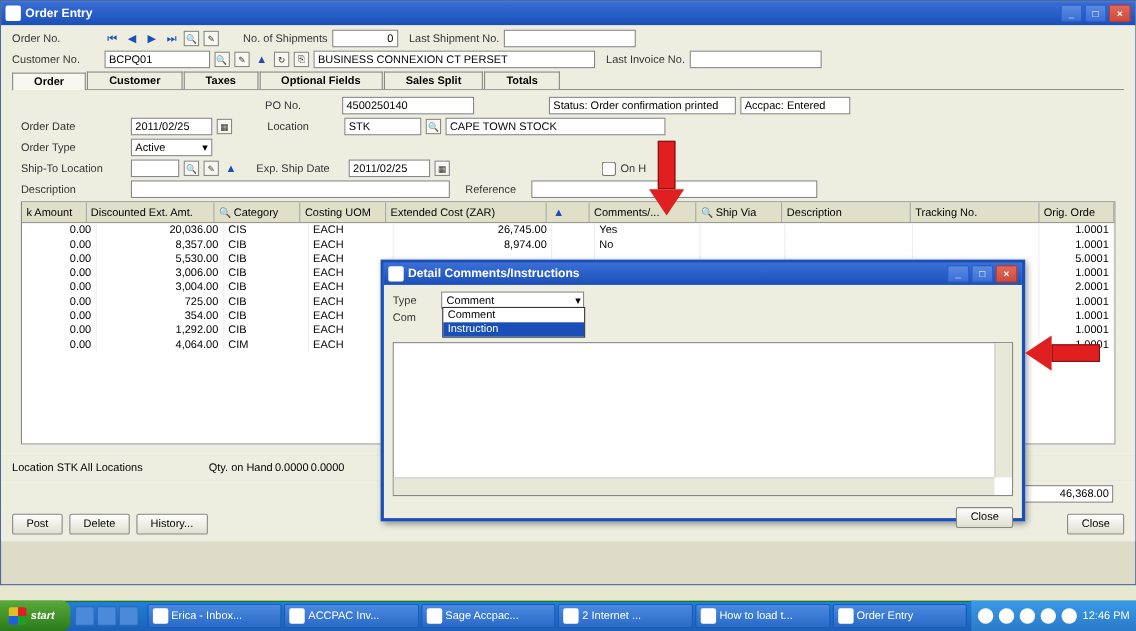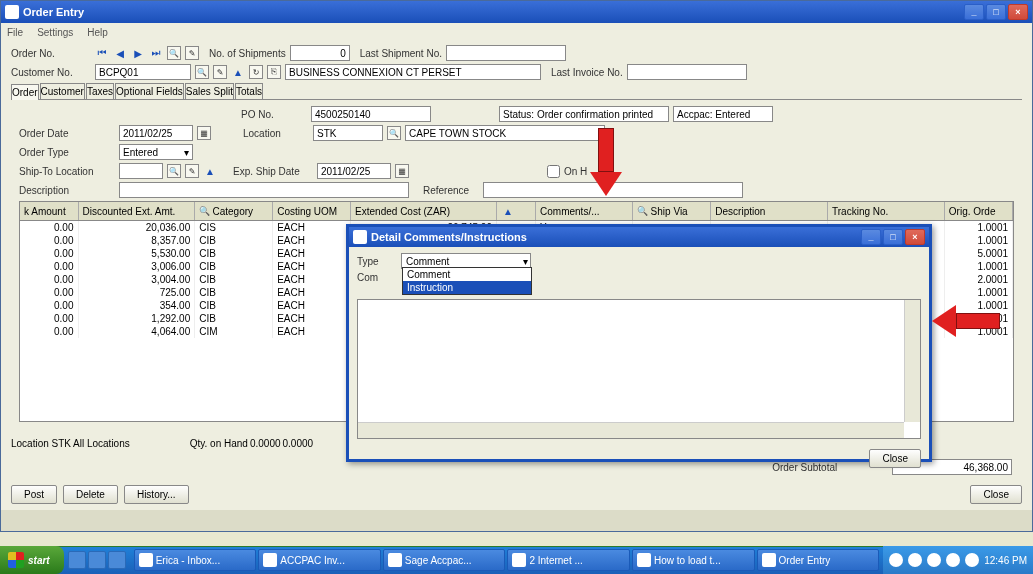--- a/index.html
+++ b/index.html
@@ -18,42 +18,42 @@
   .menubar span { color: #555; }
 
   .form-area { padding: 4px 10px; background: #eeeee0; }
   .form-row { display: flex; align-items: center; margin-bottom: 3px; gap: 4px; }
   .lbl { color: #333; white-space: nowrap; }
   .fld { background: #fff; border: 1px solid #888; height: 16px; padding: 1px 3px; display: inline-flex; align-items: center; }
   .icon-tiny { width: 14px; height: 14px; border: 1px solid #888; background: #f8f8f0; display: inline-flex; align-items: center; justify-content: center; font-size: 8px; color: #333; }
   .icon-glyph { width: 14px; height: 14px; display: inline-flex; align-items: center; justify-content: center; font-size: 10px; color: #1a4fb8; }
 
   .tabs { display: flex; border-bottom: 1px solid #888; margin-top: 2px; }
-  .tab { padding: 2px 0; background: #eeeee0; border: 1px solid #888; border-bottom: none; margin-right: 1px; font-size: 10px; }
+  .tab { padding: 2px 19px; background: #eeeee0; border: 1px solid #888; border-bottom: none; margin-right: 1px; font-size: 10px; font-weight: bold; }
   .tab.active { background: #f8f8f0; position: relative; top: 1px; }
 
   .tab-body { background: #eeeee0; padding: 6px 8px; }
 
   .grid { border: 1px solid #888; background: #fff; margin-top: 2px; }
   .grid-header { display: flex; background: #e0e0c8; border-bottom: 1px solid #888; }
   .grid-header div { border-right: 1px solid #aaa; padding: 2px 4px; font-size: 10px; white-space: nowrap; display: flex; align-items: center; gap: 2px; }
   .grid-rows { height: 200px; overflow: auto; background: #fff; position: relative; }
-  .grid-row { display: flex; }
+  .grid-row { display: flex; margin-left: 10px; }
   .grid-row div { border-right: 1px solid #eee; padding: 1px 4px; font-size: 10px; white-space: nowrap; }
   .mag { font-size: 9px; color: #000; }
 
   .footer-stats { display: flex; padding: 6px 10px; gap: 60px; background: #eeeee0; align-items: flex-start; }
   .footer-col { display: flex; flex-direction: row; gap: 2px; }
   .footer-subtotal { text-align: right; padding: 4px 20px; background: #eeeee0; }
 
   .btn-bar { display: flex; gap: 6px; padding: 6px 10px; background: #eeeee0; }
   .btn { background: linear-gradient(#fefefe,#e0e0d0); border: 1px solid #888; padding: 3px 12px; border-radius: 2px; font-size: 10px; }
 
   
-  .dialog { position: absolute; top: 224px; left: 346px; width: 586px; height: 238px; border: 3px solid #1a4fb8; background: #eeeee0; z-index: 10; box-shadow: 2px 2px 6px rgba(0,0,0,0.4); }
+  .dialog { position: absolute; top: 236px; left: 346px; width: 586px; height: 238px; border: 3px solid #1a4fb8; background: #eeeee0; z-index: 10; box-shadow: 2px 2px 6px rgba(0,0,0,0.4); }
   .dialog .titlebar { height: 20px; }
   .dialog-body { padding: 6px 8px; }
   .dialog-select { background: #fff; border: 1px solid #888; width: 130px; height: 16px; display: inline-flex; align-items: center; justify-content: space-between; padding: 0 2px 0 4px; }
   .dropdown-list { position: absolute; top: 40px; left: 53px; width: 130px; border: 1px solid #333; background: #fff; }
   .dropdown-list div { padding: 1px 4px; }
   .dropdown-list .sel { background: #1a4fb8; color: #fff; }
   .dialog-textarea { margin-top: 16px; border: 1px solid #888; background: #fff; height: 140px; position: relative; }
   .dialog-textarea .vscroll { position: absolute; right: 0; top: 0; bottom: 16px; width: 16px; background: #e8e8d8; border-left: 1px solid #ccc; }
   .dialog-textarea .hscroll { position: absolute; left: 0; right: 16px; bottom: 0; height: 16px; background: #e8e8d8; border-top: 1px solid #ccc; }
   .dialog-footer { display: flex; justify-content: flex-end; padding: 4px 8px; }
@@ -89,36 +89,31 @@
 <div class="main-window">
   <div class="titlebar">
     <span class="app-icon"></span>
     <span class="titlebar-title">Order Entry</span>
     <div class="titlebar-btns">
       <div class="titlebar-btn">_</div>
       <div class="titlebar-btn">□</div>
       <div class="titlebar-btn close">×</div>
     </div>
   </div>
-  <div class="menubar">
-    <span>File</span>
-    <span>Settings</span>
-    <span>Help</span>
-  </div>
 
   <div class="form-area">
     <div class="form-row">
       <span class="lbl" style="width:80px">Order No.</span>
       <span class="icon-glyph">⏮</span>
       <span class="icon-glyph">◀</span>
       <span class="icon-glyph">▶</span>
       <span class="icon-glyph">⏭</span>
       <span class="icon-tiny">🔍</span>
       <span class="icon-tiny">✎</span>
-      <span class="lbl" style="margin-left:6px">No. of Shipments</span>
+      <span class="lbl" style="margin-left:18px">No. of Shipments</span>
       <span class="fld" style="width:60px;justify-content:flex-end">0</span>
       <span class="lbl" style="margin-left:6px">Last Shipment No.</span>
       <span class="fld" style="width:120px"></span>
     </div>
     <div class="form-row">
       <span class="lbl" style="width:80px">Customer No.</span>
       <span class="fld" style="width:96px">BCPQ01</span>
       <span class="icon-tiny">🔍</span>
       <span class="icon-tiny">✎</span>
       <span class="icon-glyph">▲</span>
@@ -153,21 +148,21 @@
         <span class="icon-tiny">▦</span>
         <span style="width:24px"></span>
         <span class="lbl" style="width:66px">Location</span>
         <span class="fld" style="width:70px">STK</span>
         <span class="icon-tiny">🔍</span>
         <span class="fld" style="width:200px">CAPE TOWN STOCK</span>
       </div>
       <div class="form-row">
         <span class="lbl" style="width:96px">Order Type</span>
         <span class="fld" style="width:74px;justify-content:space-between">
-            <span>Entered</span>
+            <span>Active</span>
             <span>▾</span>
           </span>
       </div>
       <div class="form-row">
         <span class="lbl" style="width:96px">Ship-To Location</span>
         <span class="fld" style="width:44px"></span>
         <span class="icon-tiny">🔍</span>
         <span class="icon-tiny">✎</span>
         <span class="icon-glyph">▲</span>
         <span style="width:8px"></span>

